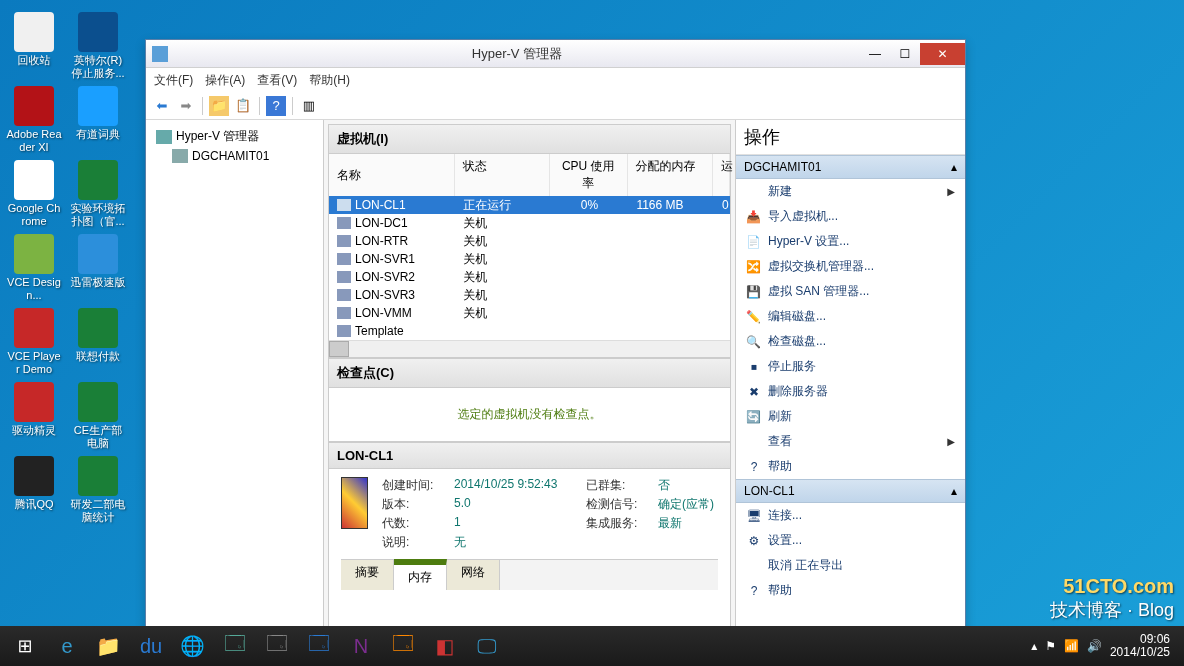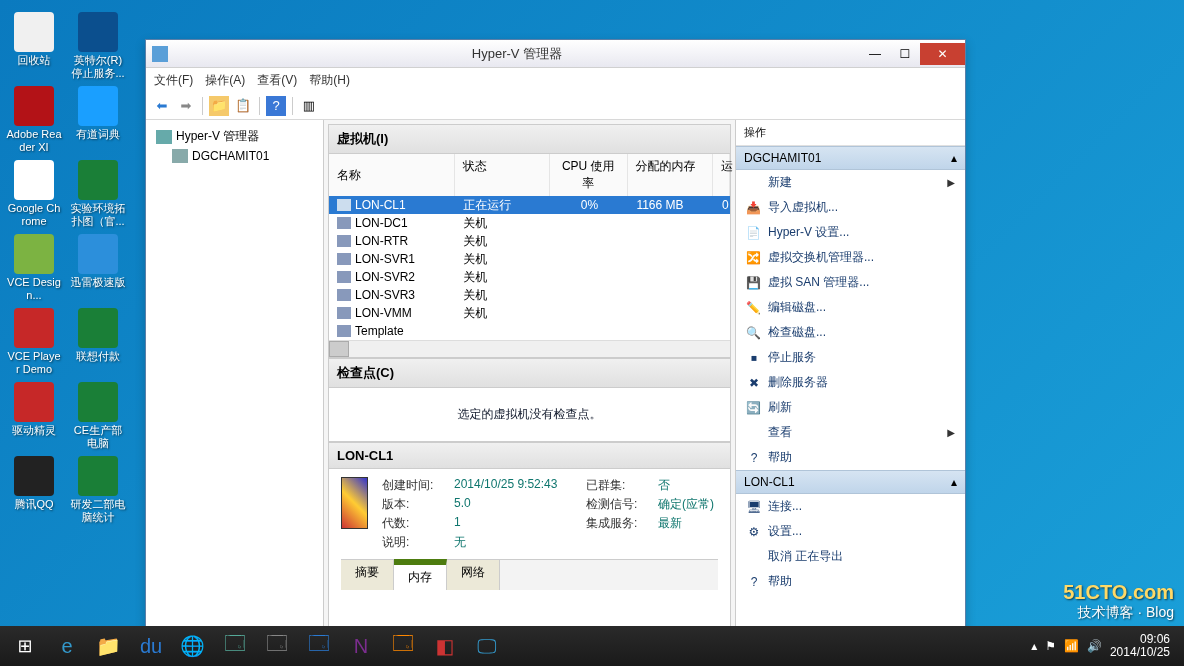--- a/index.html
+++ b/index.html
@@ -47,52 +47,52 @@
 .col-name { width: 130px; display: flex; align-items: center; gap: 4px; }
 .col-state { width: 98px; }
 .col-cpu { width: 80px; text-align: center; }
 .col-mem { width: 88px; }
 .col-up { width: 15px; }
 .vm-ico { width: 14px; height: 12px; background: #89b; flex-shrink: 0; }
 .vm-row.selected .vm-ico { background: #cde; }
 .scroll-h { height: 17px; background: #f0f0f0; border-top: 1px solid #ddd; display:flex; }
 .scroll-h .thumb { width: 20px; background: #ccc; border:1px solid #aaa; }
 
-.checkpoint-body { text-align: center; padding: 18px 0; color: #0f172a; }
+.checkpoint-body { text-align: center; padding: 18px 0; color: #4d7c0f; }
 
 .details-body { padding: 8px 12px 0 12px; }
 .details-row { display: flex; gap: 14px; margin-bottom: 8px; }
 .thumb-img { width: 72px; height: 52px; background: linear-gradient(45deg,#c33,#fc3,#33c); border: 1px solid #333; }
 .meta-grid { display: grid; grid-template-columns: 60px 120px 60px 60px; gap: 2px 12px; font-size: 12px; }
 .meta-grid .k { color: #333; }
 .meta-grid .v { color: #0f766e; }
 
 .tabs { display: flex; border-top: 1px solid #ccc; background: #f3f3f3; margin-top: 4px; }
 .tab { padding: 4px 14px; border-right: 1px solid #ccc; background: #ece9d8; }
 .tab.active { background: #fff; border-top: 6px solid #4d7c0f; margin-top: -1px; }
 
 .action-panel { width: 230px; border-left: 1px solid #ccc; background: #fff; display: flex; flex-direction: column; }
-.action-title { padding: 5px 8px; font-size: 11px; border-bottom: 1px solid #e0e0e0; }
+.action-title { padding: 5px 8px; font-size: 18px; border-bottom: 1px solid #e0e0e0; }
 .action-section-hdr { background: linear-gradient(#d6e4f2, #c0d5ea); padding: 4px 8px; display: flex; justify-content: space-between; align-items: center; border-top: 1px solid #b0c4d8; border-bottom: 1px solid #b0c4d8; font-size: 12px; }
 .action-item { display: flex; align-items: center; gap: 6px; padding: 4px 10px; cursor: pointer; font-size: 12px; color: #1a3d6e; }
 .action-item .a-ico { width: 16px; height: 16px; display: flex; align-items: center; justify-content: center; flex-shrink: 0; }
 .action-item .arrow { margin-left: auto; color: #333; font-size: 10px; }
 
 .statusbar { height: 20px; border-top: 1px solid #ccc; padding: 2px 8px; color: #333; background: #f4f4f4; }
 
 
 .taskbar { position: absolute; bottom: 0; left: 0; right: 0; height: 40px; background: linear-gradient(#2a2a2a, #1a1a1a); display: flex; align-items: center; padding: 0 4px; }
 .taskbar .start { width: 42px; height: 40px; display: flex; align-items: center; justify-content: center; color: #fff; font-size: 18px; }
 .taskbar .tbitem { width: 42px; height: 40px; display: flex; align-items: center; justify-content: center; font-size: 20px; }
 .taskbar .tray { margin-left: auto; display: flex; align-items: center; gap: 8px; color: #fff; padding: 0 10px; font-size: 11px; }
 .taskbar .clock { text-align: right; line-height: 13px; }
 
 .watermark { position: absolute; right: 10px; bottom: 44px; color: #fff; text-shadow: 1px 1px 2px rgba(0,0,0,0.6); text-align: right; }
 .watermark .wm1 { font-size: 20px; font-weight: bold; color: #ffd966; }
-.watermark .wm2 { font-size: 14px; }
+.watermark .wm2 { font-size: 18px; }
 </style>
 </head>
 <body>
 
 <div class="desktop">
   <div class="desktop-col" id="desk-col">
       <div class="desktop-row">
         <div class="desktop-icon">
           <div class="ico" style="background:#f0f0f0"></div>
           <div class="lbl">回收站</div>

